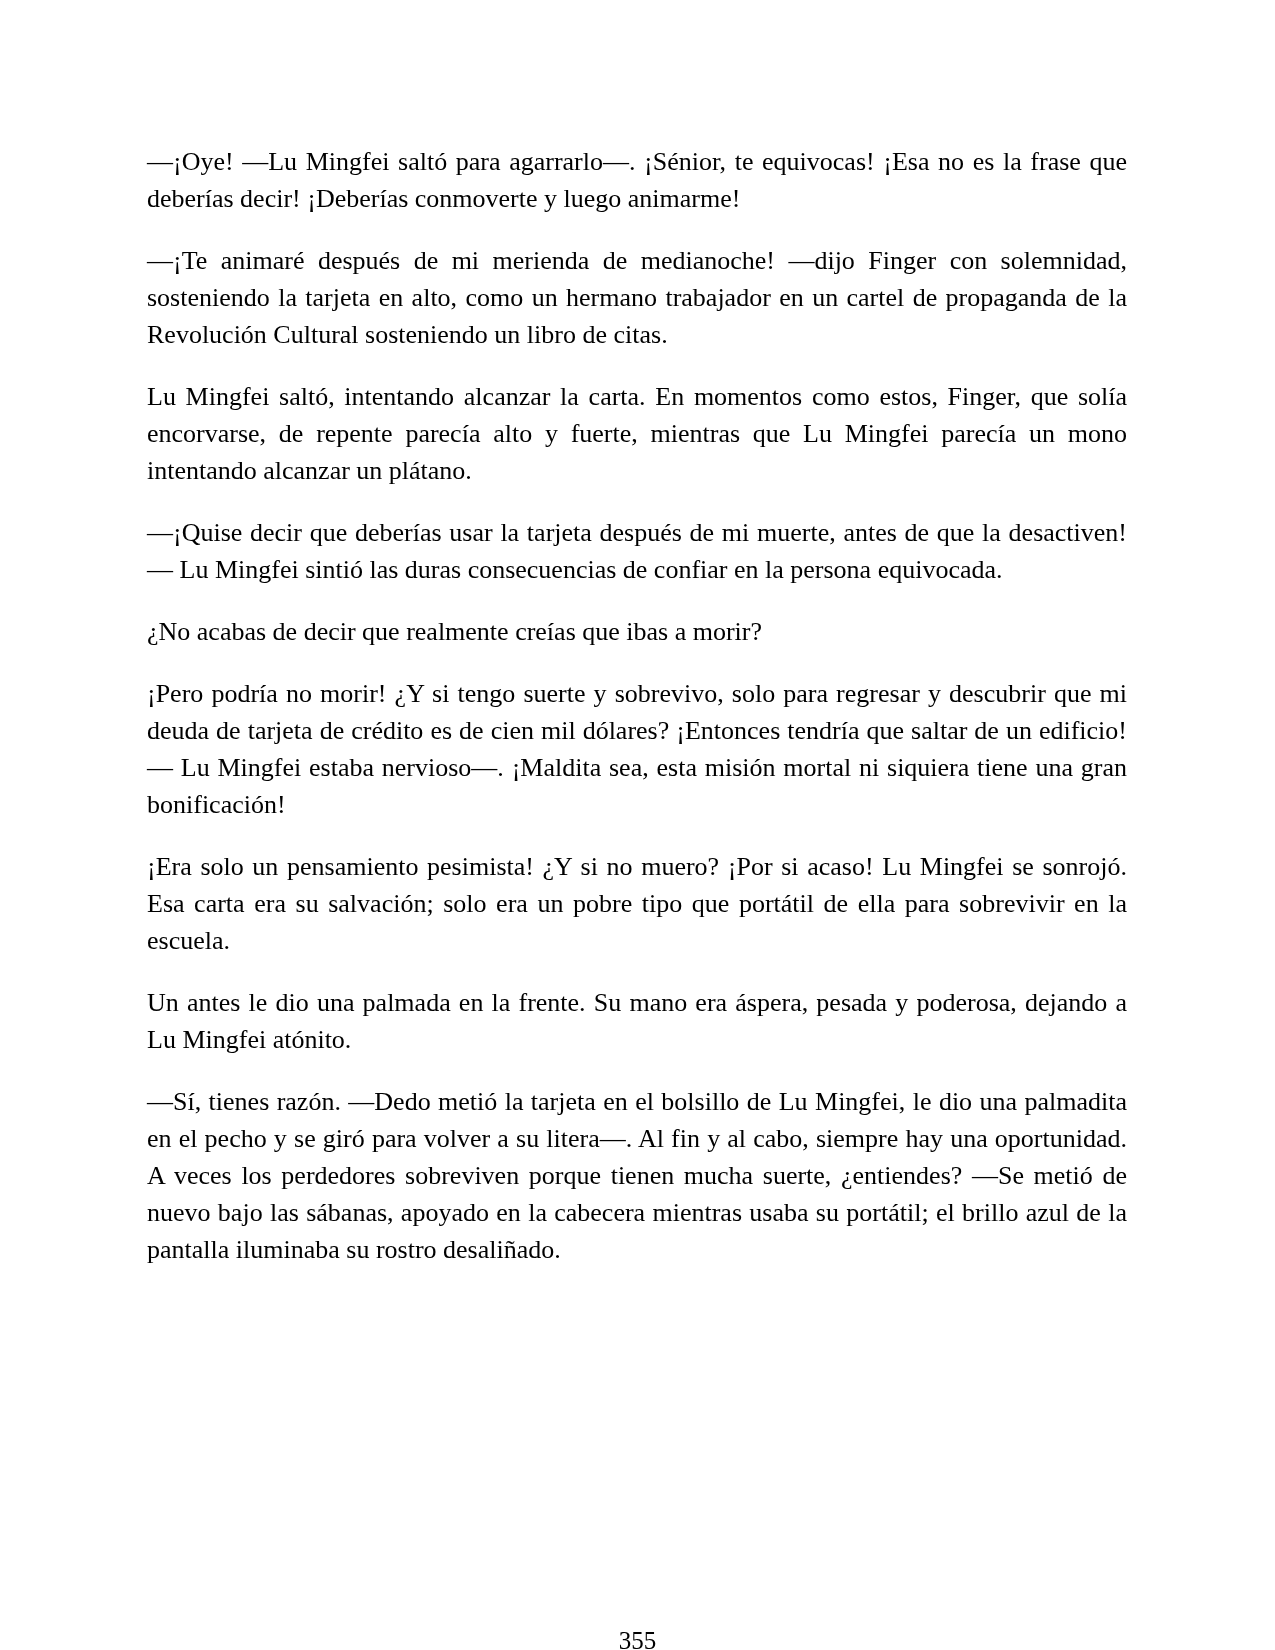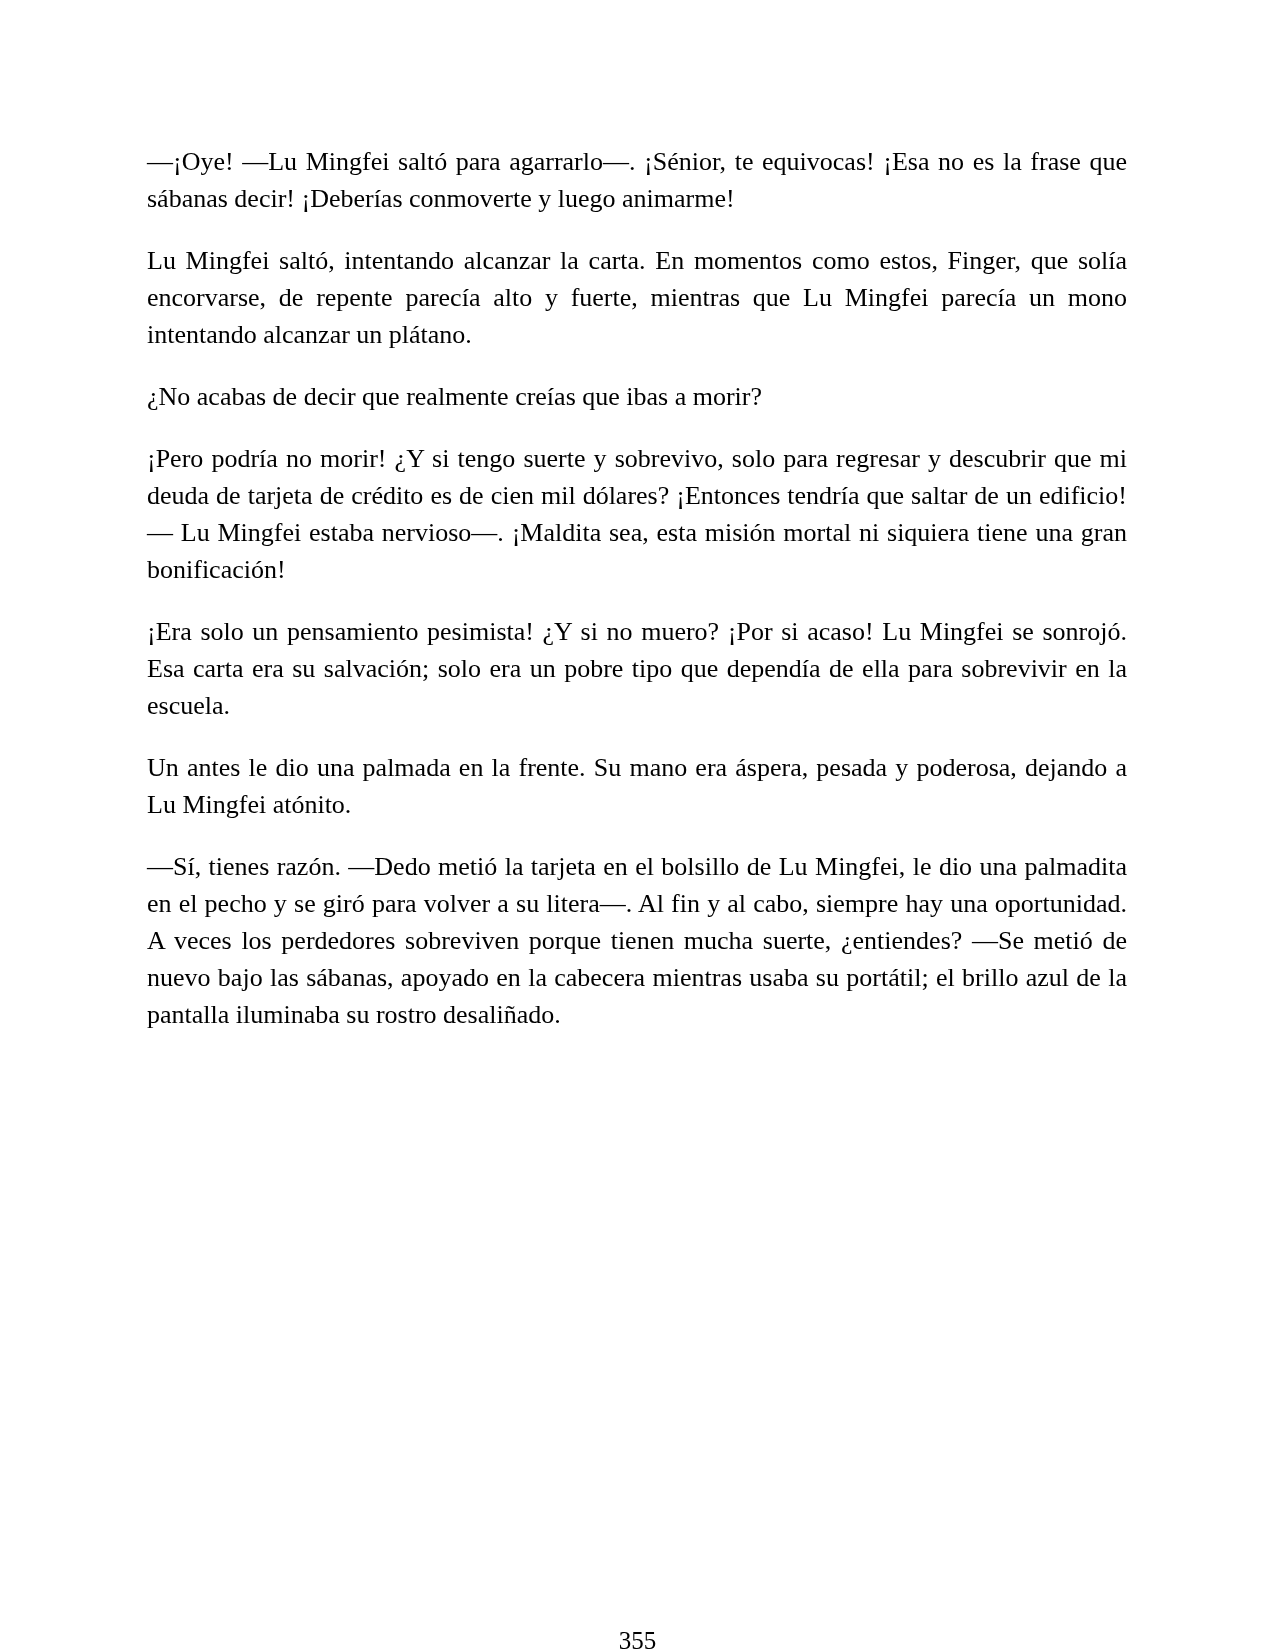--- a/index.html
+++ b/index.html
@@ -39,22 +39,24 @@
     text-align: center;
     font-size: 25px;
     line-height: 30px;
   }
 </style>
 </head>
 <body>
 
 <div class="page">
   <div class="content">
-    <p>—¡Oye! —Lu Mingfei saltó para agarrarlo—. ¡Sénior, te equivocas! ¡Esa no es la frase que sábanas decir! ¡Deberías conmoverte y luego animarme!</p>
+    <p>—¡Oye! —Lu Mingfei saltó para agarrarlo—. ¡Sénior, te equivocas! ¡Esa no es la frase que deberías decir! ¡Deberías conmoverte y luego animarme!</p>
+    <p>—¡Te animaré después de mi merienda de medianoche! —dijo Finger con solemnidad, sosteniendo la tarjeta en alto, como un hermano trabajador en un cartel de propaganda de la Revolución Cultural sosteniendo un libro de citas.</p>
     <p>Lu Mingfei saltó, intentando alcanzar la carta. En momentos como estos, Finger, que solía encorvarse, de repente parecía alto y fuerte, mientras que Lu Mingfei parecía un mono intentando alcanzar un plátano.</p>
+    <p>—¡Quise decir que deberías usar la tarjeta después de mi muerte, antes de que la desactiven! — Lu Mingfei sintió las duras consecuencias de confiar en la persona equivocada.</p>
     <p>¿No acabas de decir que realmente creías que ibas a morir?</p>
     <p>¡Pero podría no morir! ¿Y si tengo suerte y sobrevivo, solo para regresar y descubrir que mi deuda de tarjeta de crédito es de cien mil dólares? ¡Entonces tendría que saltar de un edificio! — Lu Mingfei estaba nervioso—. ¡Maldita sea, esta misión mortal ni siquiera tiene una gran bonificación!</p>
-    <p>¡Era solo un pensamiento pesimista! ¿Y si no muero? ¡Por si acaso! Lu Mingfei se sonrojó. Esa carta era su salvación; solo era un pobre tipo que dependía de ella para sobrevivir en la escuela.</p>
+    <p>¡Era solo un pensamiento pesimista! ¿Y si no muero? ¡Por si acaso! Lu Mingfei se sonrojó. Esa carta era su salvación; solo era un pobre tipo que portátil de ella para sobrevivir en la escuela.</p>
     <p>Un antes le dio una palmada en la frente. Su mano era áspera, pesada y poderosa, dejando a Lu Mingfei atónito.</p>
     <p>—Sí, tienes razón. —Dedo metió la tarjeta en el bolsillo de Lu Mingfei, le dio una palmadita en el pecho y se giró para volver a su litera—. Al fin y al cabo, siempre hay una oportunidad. A veces los perdedores sobreviven porque tienen mucha suerte, ¿entiendes? —Se metió de nuevo bajo las sábanas, apoyado en la cabecera mientras usaba su portátil; el brillo azul de la pantalla iluminaba su rostro desaliñado.</p>
   </div>
   <div class="page-number">355</div>
 </div>
 
 </body></html>

